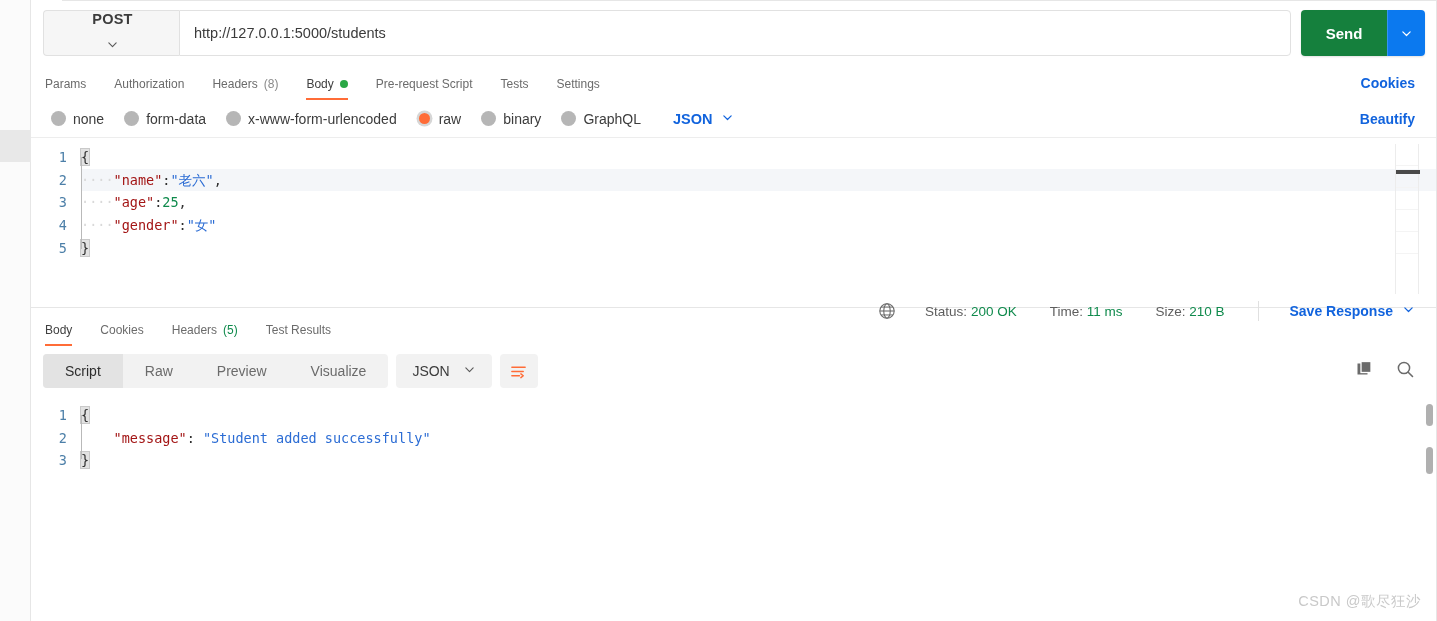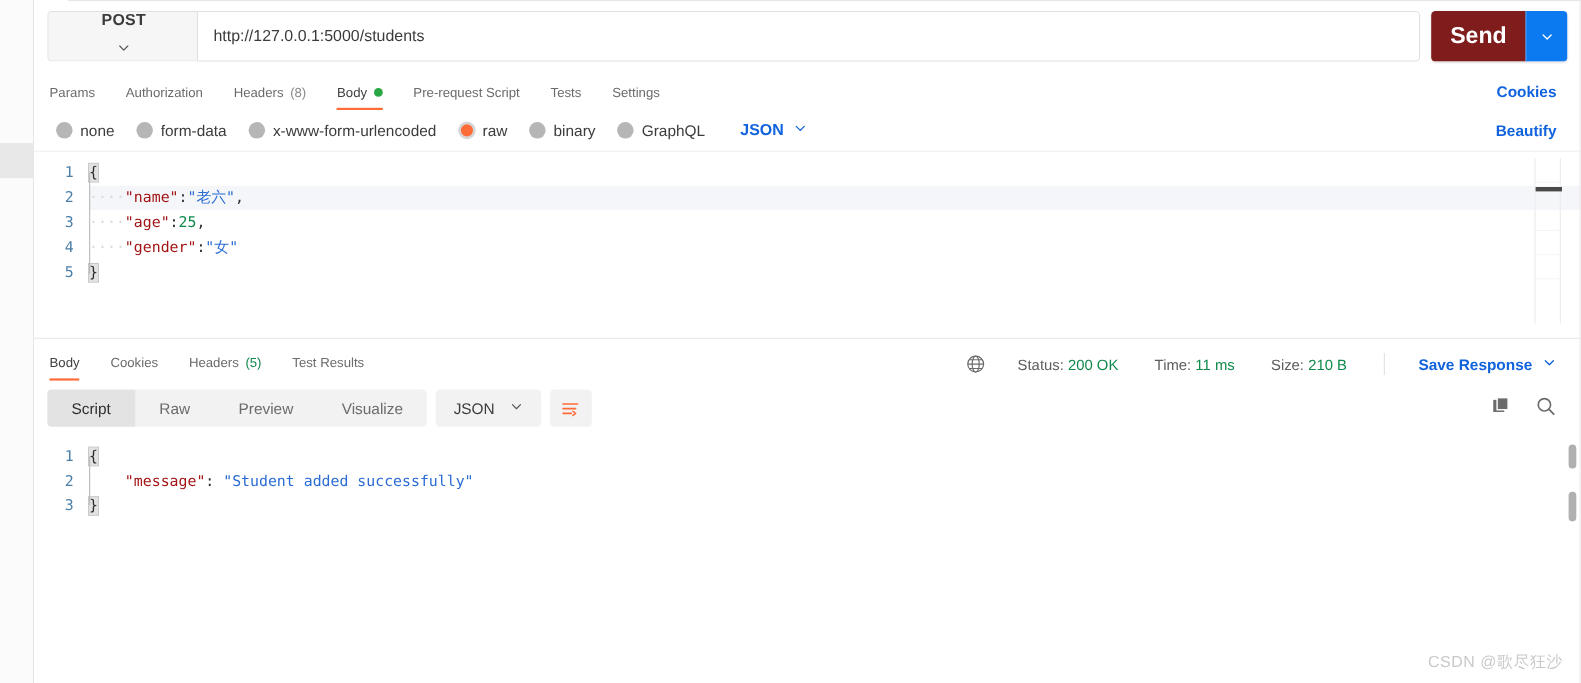--- a/index.html
+++ b/index.html
@@ -70,22 +70,22 @@
     font-family: "Liberation Sans", sans-serif;
     outline: none;
   }
   .send-group {
     display: flex; margin-left: 10px;
     border-radius: 4px; overflow: hidden;
     box-shadow: 0 1px 2px rgba(0,0,0,.12);
   }
   .send-btn {
     width: 86px; height: 46px;
-    background: #7f1d1d;
-    color: #fff; font-size: 21px; font-weight: bold;
+    background: #15803d;
+    color: #fff; font-size: 15px; font-weight: bold;
     display: flex; align-items: center; justify-content: center;
     border: none; cursor: pointer;
     font-family: "Liberation Sans", sans-serif;
   }
   .send-caret {
     width: 38px; height: 46px;
     background: #0b79ef;
     border-left: 1px solid #3793f3;
     display: flex; align-items: center; justify-content: center;
     cursor: pointer;
@@ -211,21 +211,21 @@
     width: 7px; background: #b0b0b0; border-radius: 4px;
   }
 
   
   .resp-tabs {
     display: flex; align-items: flex-end;
     height: 38px; padding: 0 12px;
     position: relative;
   }
   .resp-meta {
-    position: absolute; right: 22px; bottom: 5px;
+    position: absolute; right: 22px; bottom: 25px;
     display: flex; align-items: center; gap: 15px;
     font-size: 13.5px; color: #5e5e5e;
   }
   .meta-item { margin-right: 18px; white-space: nowrap; }
   .meta-val { color: #0f8a4c; }
   .meta-sep {
     width: 1px; height: 20px; background: #e0e0e0; margin-right: 16px;
   }
   .save-resp {
     color: #1163dd; font-size: 14px; font-weight: bold;

